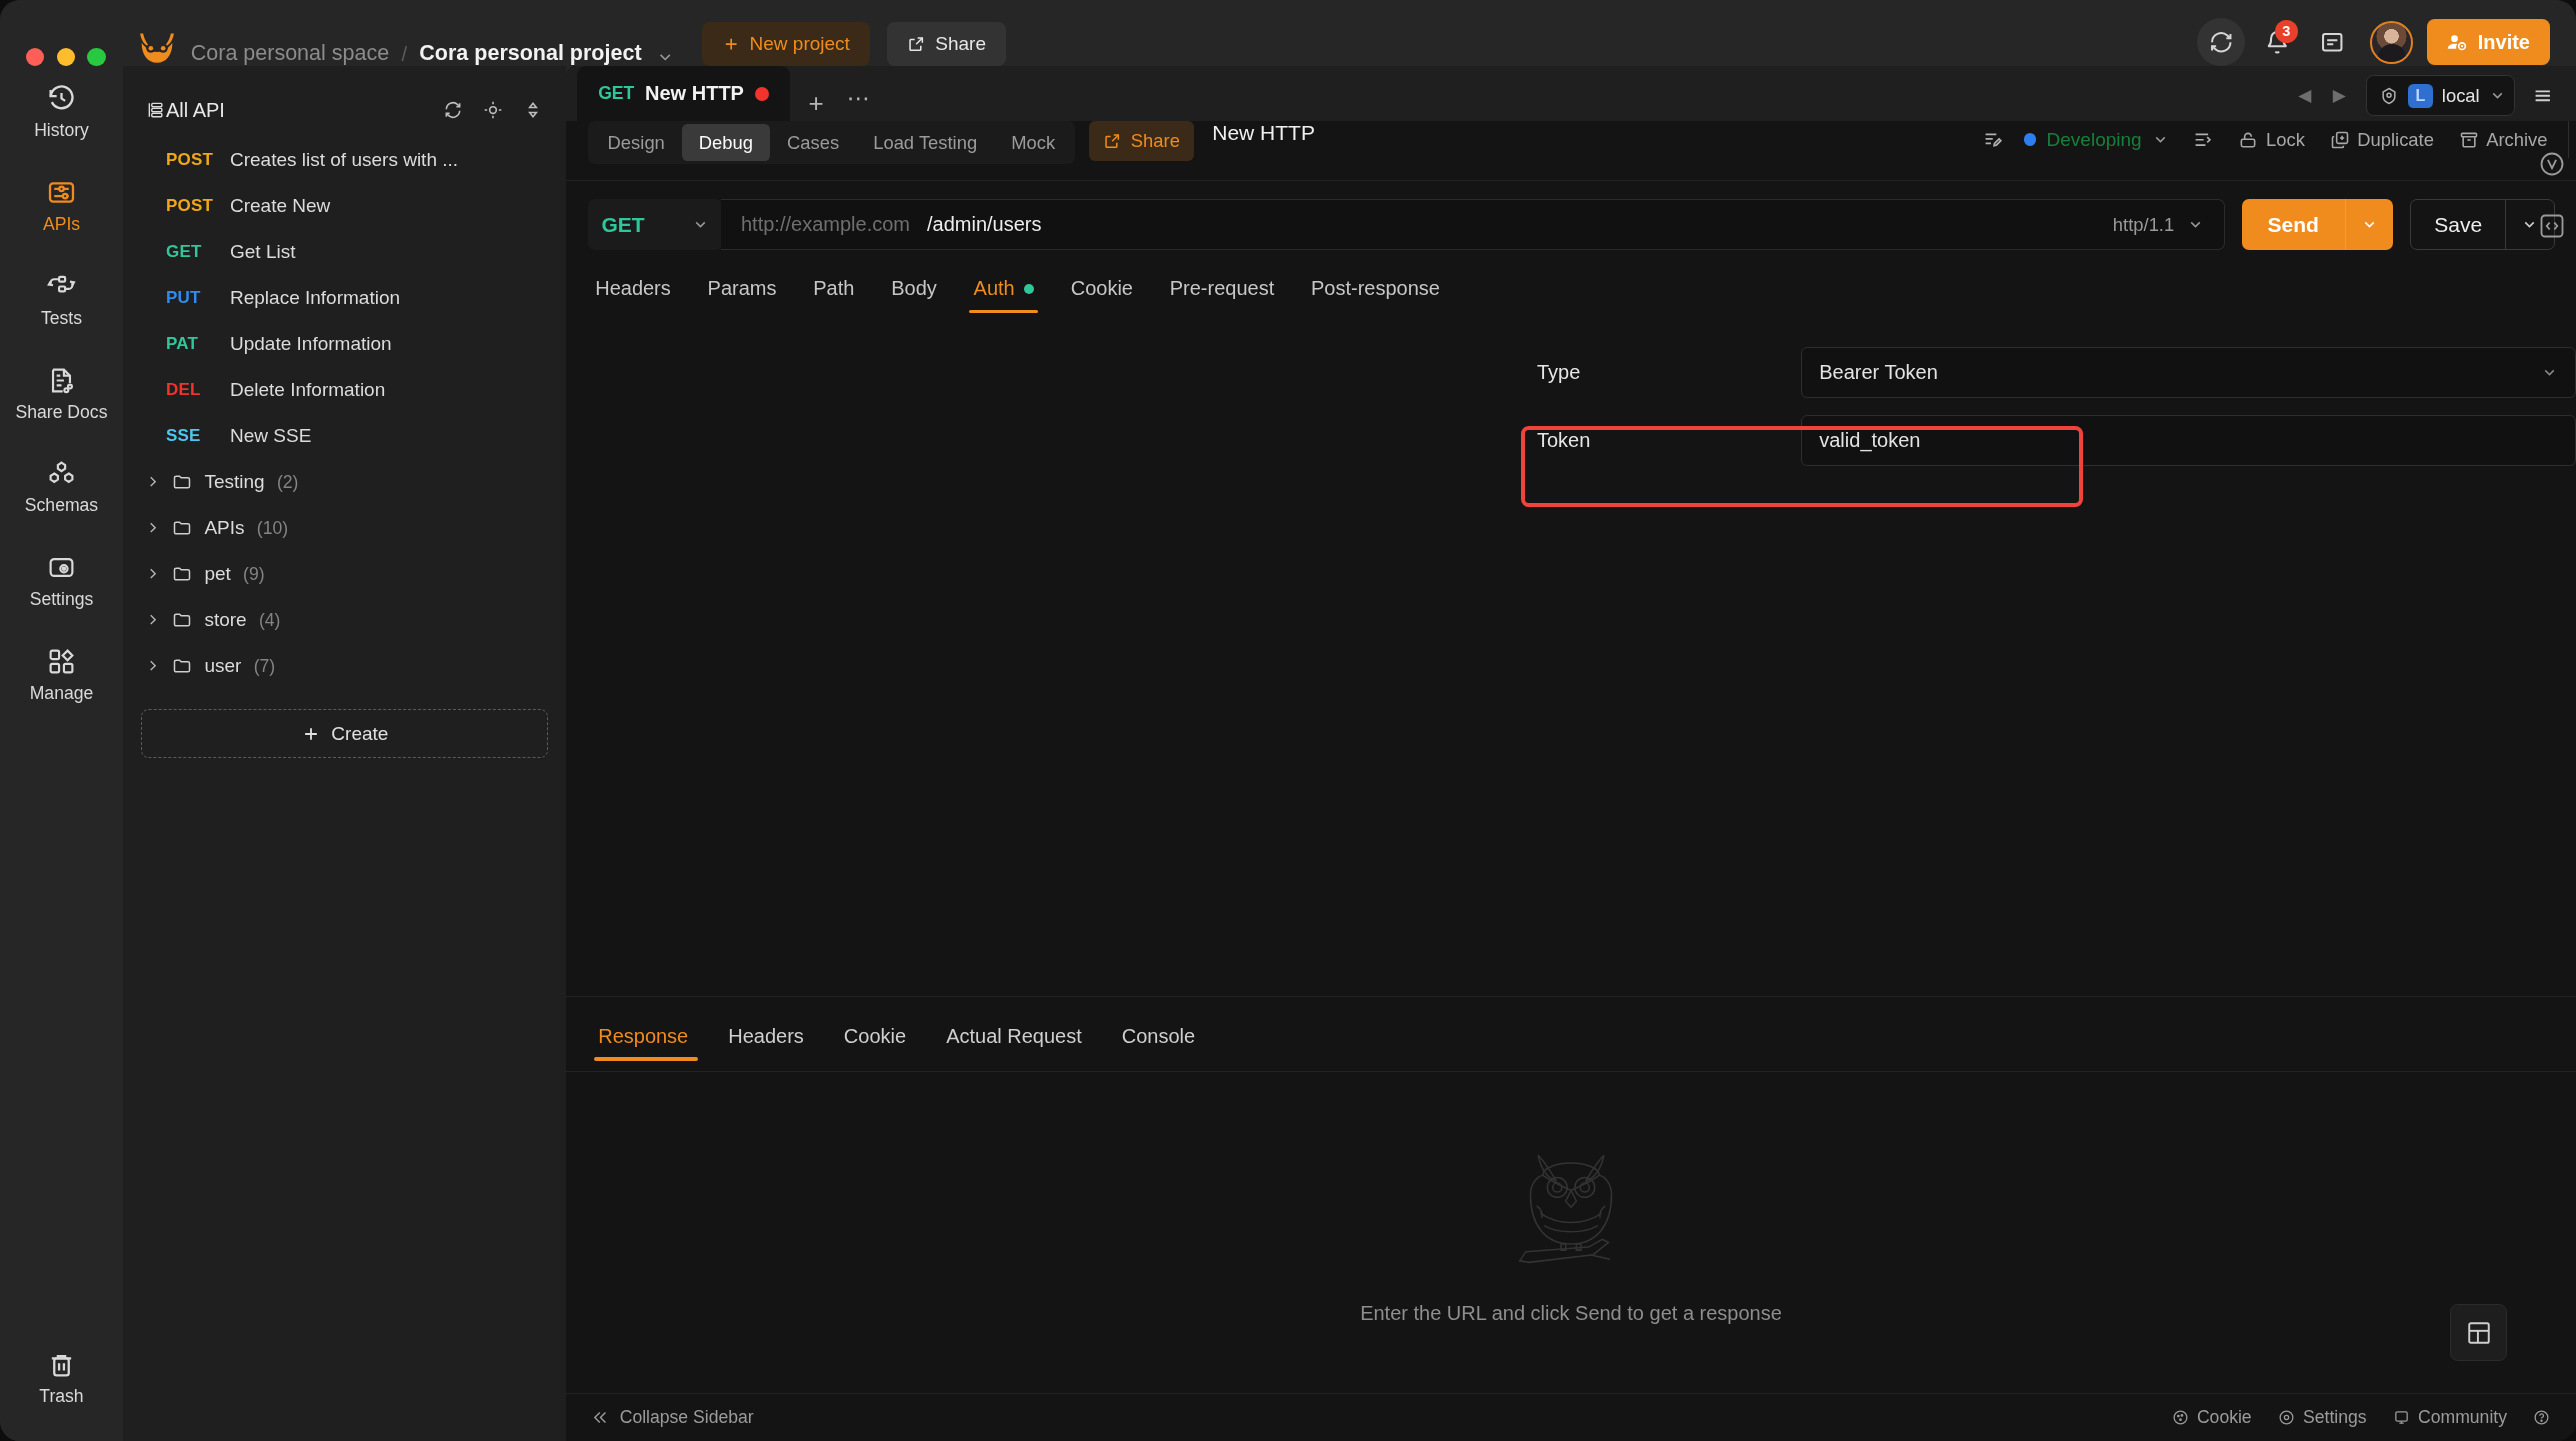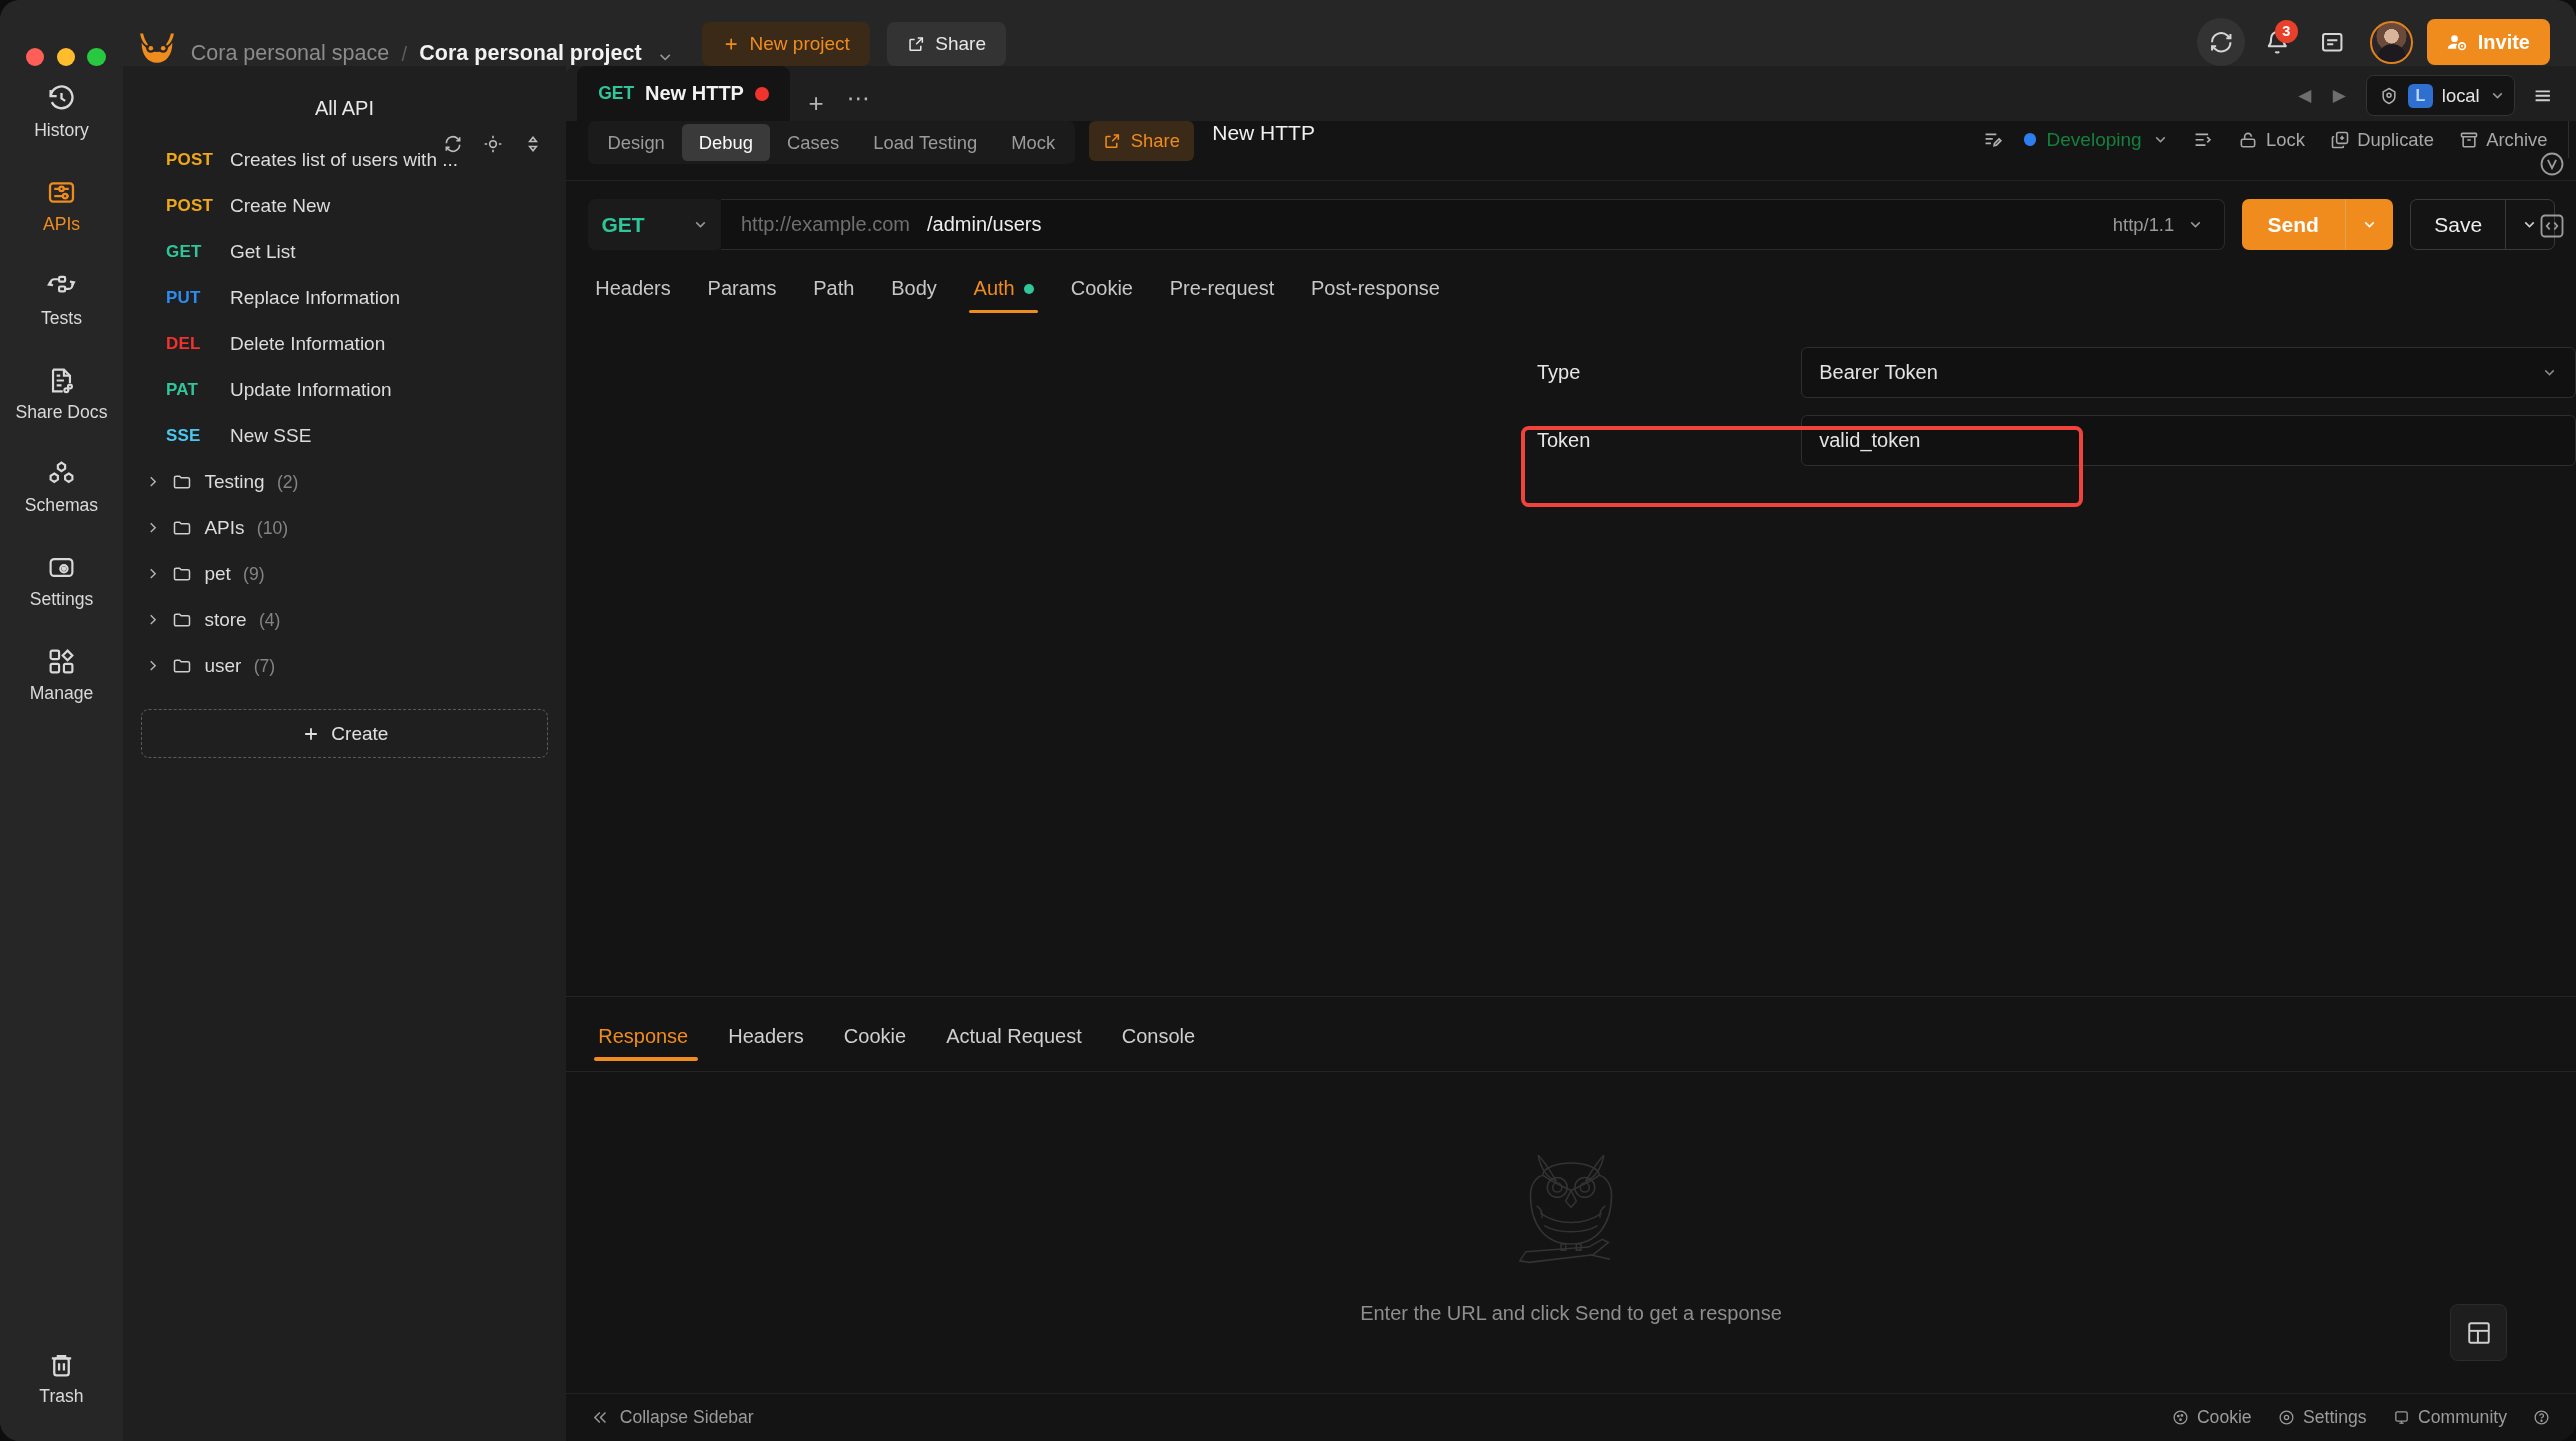--- a/index.html
+++ b/index.html
@@ -108,21 +108,21 @@
   .searchbox .ph { color: #7d7d7d; font-size: 18.4px; flex: 1; }
   .filt { display: flex; align-items: center; gap: 8.4px; color: #cfcfcf; font-size: 18.4px; }
   .filt .gdot { width: 9.2px; height: 9.2px; border-radius: 50%; background: #8a8a8a; }
   .plusbtn {
     width: 48px; height: 48px; background: #f08c1e; border-radius: 7.7px;
     display: flex; align-items: center; justify-content: center; color: #fff;
   }
 
   .allapi-row {
     display: flex; align-items: center; padding: 0 23px; height: 54px; margin-top: 17px;
-    color: #e8e8e8; gap: 14px; flex-direction: column;
+    color: #e8e8e8; 
   }
   .allapi-row .t { font-size: 20px; }
   .allapi-row .acts { margin-left: auto; display: flex; gap: 20px; color: #bdbdbd; }
 
   .api-row {
     display: flex; align-items: center; height: 46px; padding-left: 43px; gap: 0;
     color: #d8d8d8; font-size: 19px;
   }
   .method { width: 64px; font-size: 17px; font-weight: 700; letter-spacing: 0.2px;}
   .m-post { color: #f0a818; }
@@ -517,26 +517,26 @@
       </div>
       <div class="api-row">
         <span class="method m-get">GET</span>
         <span class="api-name">Get List</span>
       </div>
       <div class="api-row">
         <span class="method m-put">PUT</span>
         <span class="api-name">Replace Information</span>
       </div>
       <div class="api-row">
+        <span class="method m-pat">PAT</span>
+        <span class="api-name">Update Information</span>
+      </div>
+      <div class="api-row">
         <span class="method m-del">DEL</span>
         <span class="api-name">Delete Information</span>
-      </div>
-      <div class="api-row">
-        <span class="method m-pat">PAT</span>
-        <span class="api-name">Update Information</span>
       </div>
       <div class="api-row">
         <span class="method m-sse">SSE</span>
         <span class="api-name">New SSE</span>
       </div>
     </div>
 
     <div>
       <div class="folder-row">
         <svg width="15.3" height="15.3" viewBox="0 0 24 24" fill="none" stroke="#b5b5b5" stroke-width="2.2">

